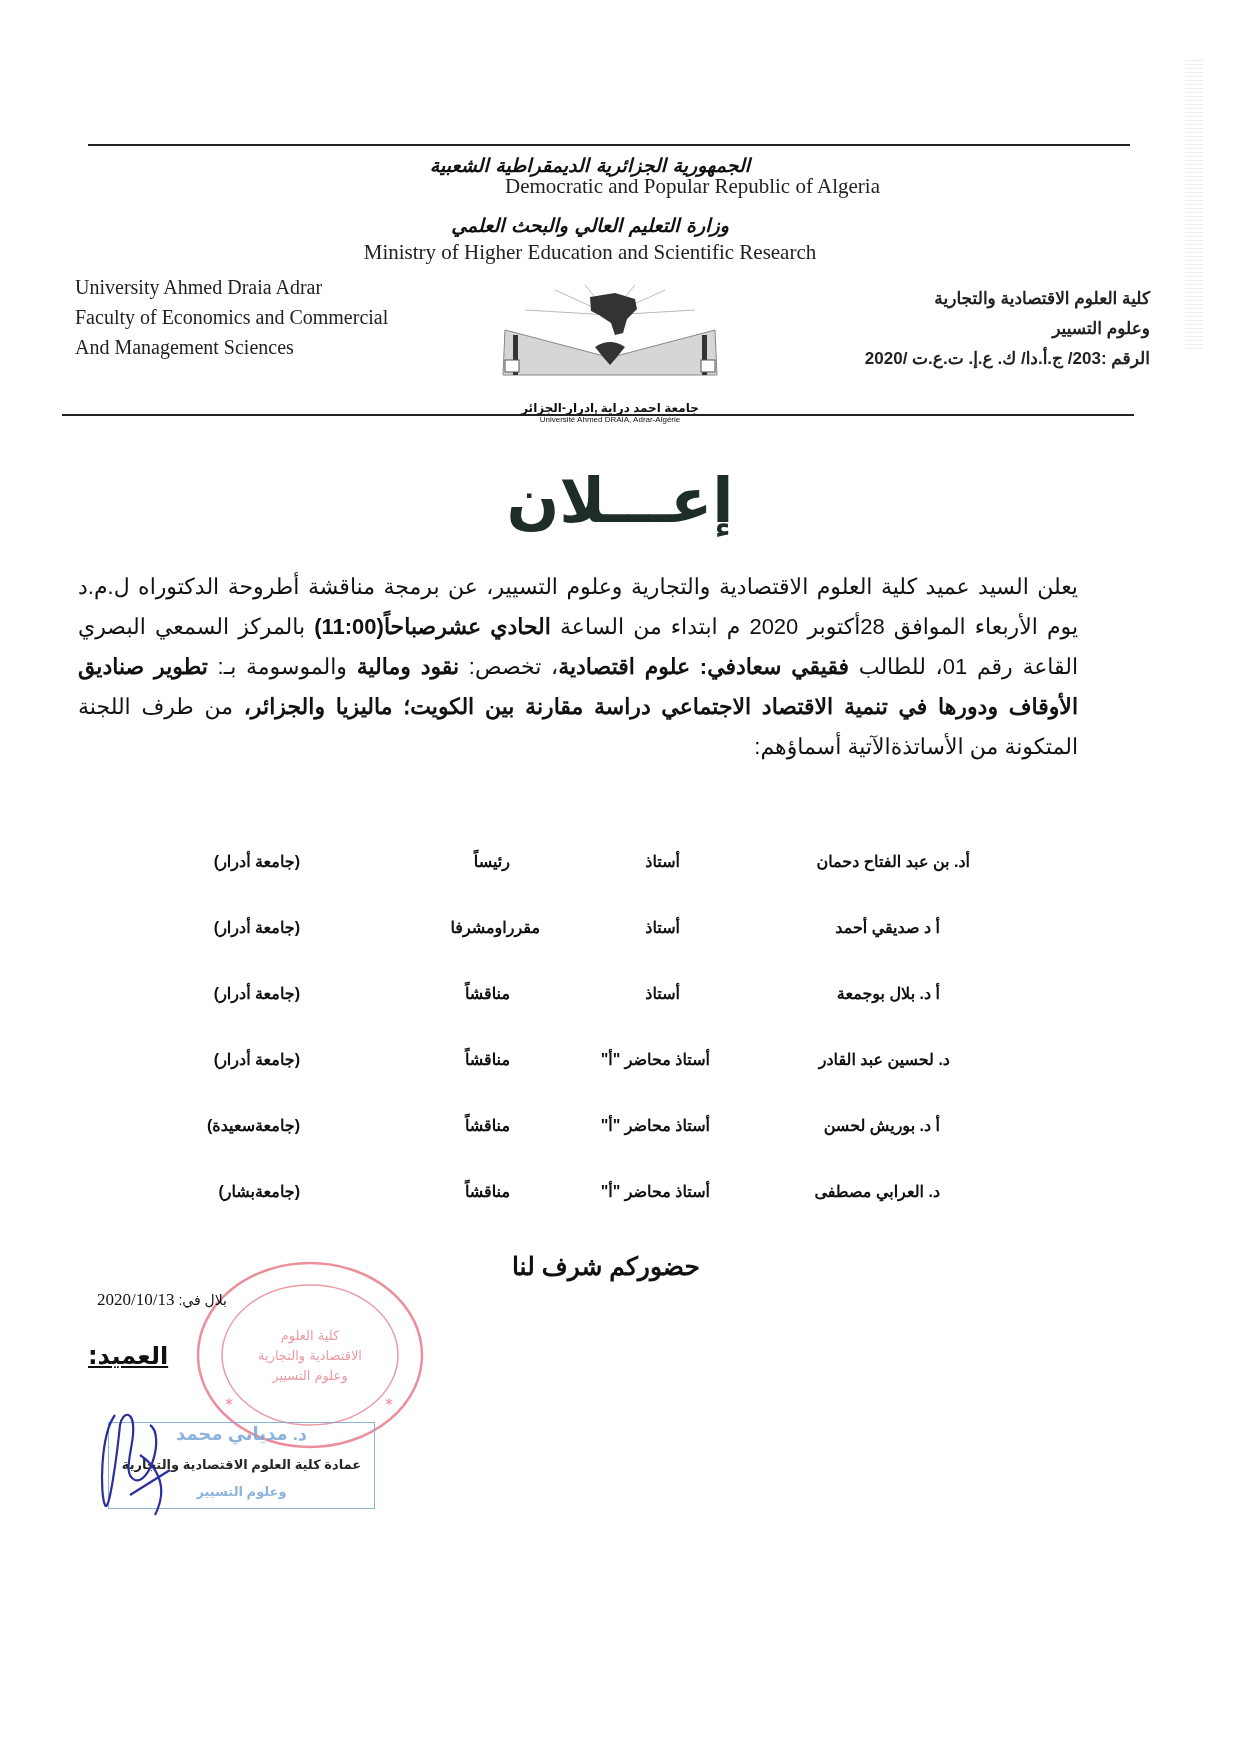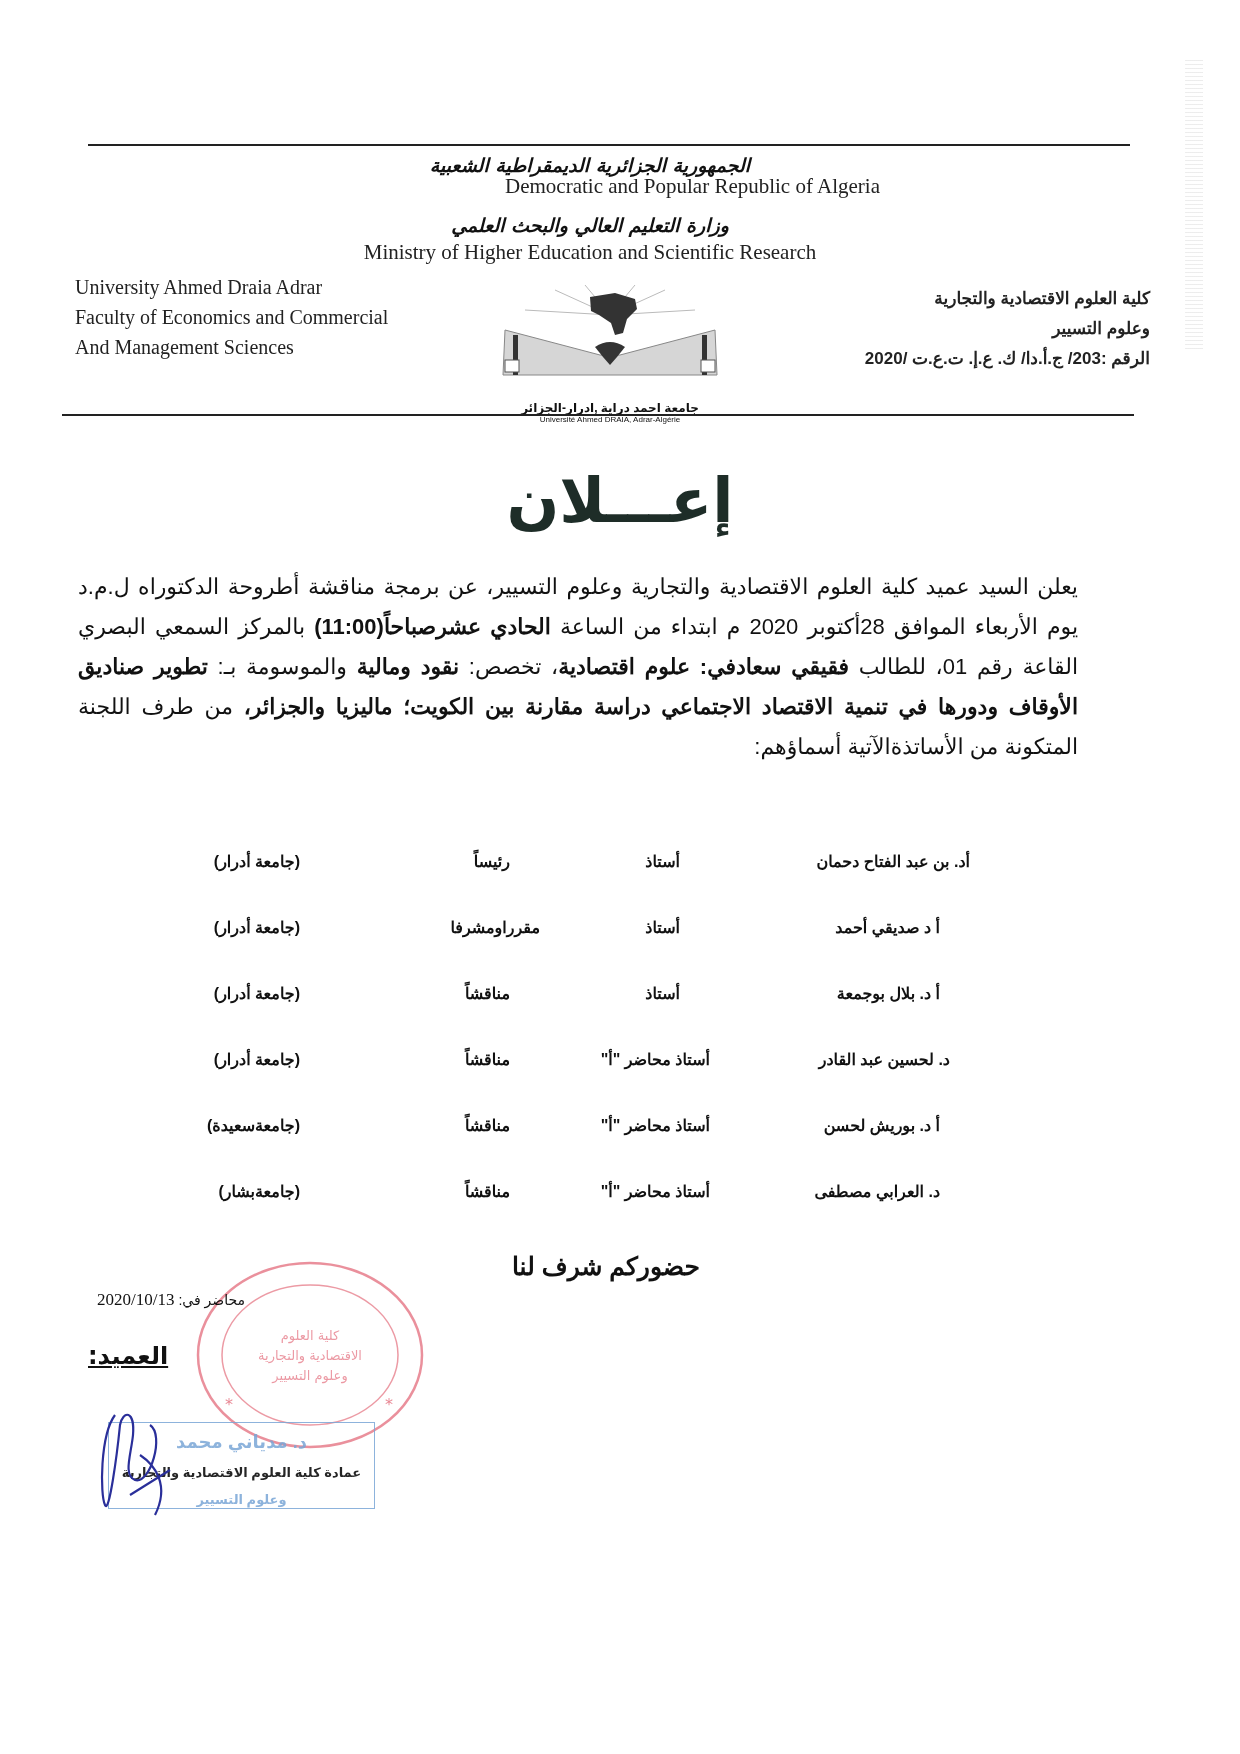--- a/index.html
+++ b/index.html
@@ -126,28 +126,28 @@
   <ellipse cx="125" cy="95" rx="112" ry="92" fill="none" stroke="#d9354a" stroke-width="2.5" opacity="0.55"></ellipse>
   <ellipse cx="125" cy="95" rx="88" ry="70" fill="none" stroke="#d9354a" stroke-width="1.5" opacity="0.5"></ellipse>
   <text x="125" y="80" text-anchor="middle" font-family="DejaVu Sans, sans-serif" font-size="13" fill="#d9354a" opacity="0.5">كلية العلوم</text>
   <text x="125" y="100" text-anchor="middle" font-family="DejaVu Sans, sans-serif" font-size="13" fill="#d9354a" opacity="0.5">الاقتصادية والتجارية</text>
   <text x="125" y="120" text-anchor="middle" font-family="DejaVu Sans, sans-serif" font-size="13" fill="#d9354a" opacity="0.5">وعلوم التسيير</text>
   <text x="40" y="150" font-family="DejaVu Sans, sans-serif" font-size="16" fill="#d9354a" opacity="0.6">*</text>
   <text x="200" y="150" font-family="DejaVu Sans, sans-serif" font-size="16" fill="#d9354a" opacity="0.6">*</text>
 </svg>
 
 <div class="abs" style="left:108px; top:1422px; width:265px; height:85px; border:1.5px solid #7aa6d6; opacity:0.85;">
-  <div class="ar center sans" style="font-size:18px; font-weight:bold; color:#7aa6d6; margin-top:8px;">د. مدياني محمد</div>
+  <div class="ar center sans" style="font-size:18px; font-weight:bold; color:#7aa6d6; margin-top:0;">د. مدياني محمد</div>
   <div class="ar center sans" style="font-size:13px; font-weight:bold; color:#000000;">عمادة كلية العلوم الاقتصادية والتجارية</div>
   <div class="ar center sans" style="font-size:13px; font-weight:bold; color:#7aa6d6;">وعلوم التسيير</div>
 </div>
 
 <svg class="abs" style="left:95px; top:1395px;" width="110" height="130" viewBox="0 0 110 130">
   <path d="M20 20 C5 40 5 100 10 110 C14 120 22 60 25 30 C28 15 40 15 38 40 C36 60 28 80 40 85 C55 90 70 40 55 30 M45 60 C60 70 75 90 60 120 M35 100 L75 75" fill="none" stroke="#2a2f9a" stroke-width="2.2"></path>
 </svg>
 
 <div class="abs" style="left:97px; top:1290px; width:300px; white-space:nowrap;">
   <span class="date">2020/10/13</span>
-  <span class="ar sans" style="font-size:14px;">محاضر في:</span>
+  <span class="ar sans" style="font-size:14px;">بلال في:</span>
 </div>
 <div class="abs ar dean" style="left:88px; top:1330px; width:100px; text-align:left;">العميد:</div>
 
 <div class="scan-noise"></div>
 
 </body></html>

